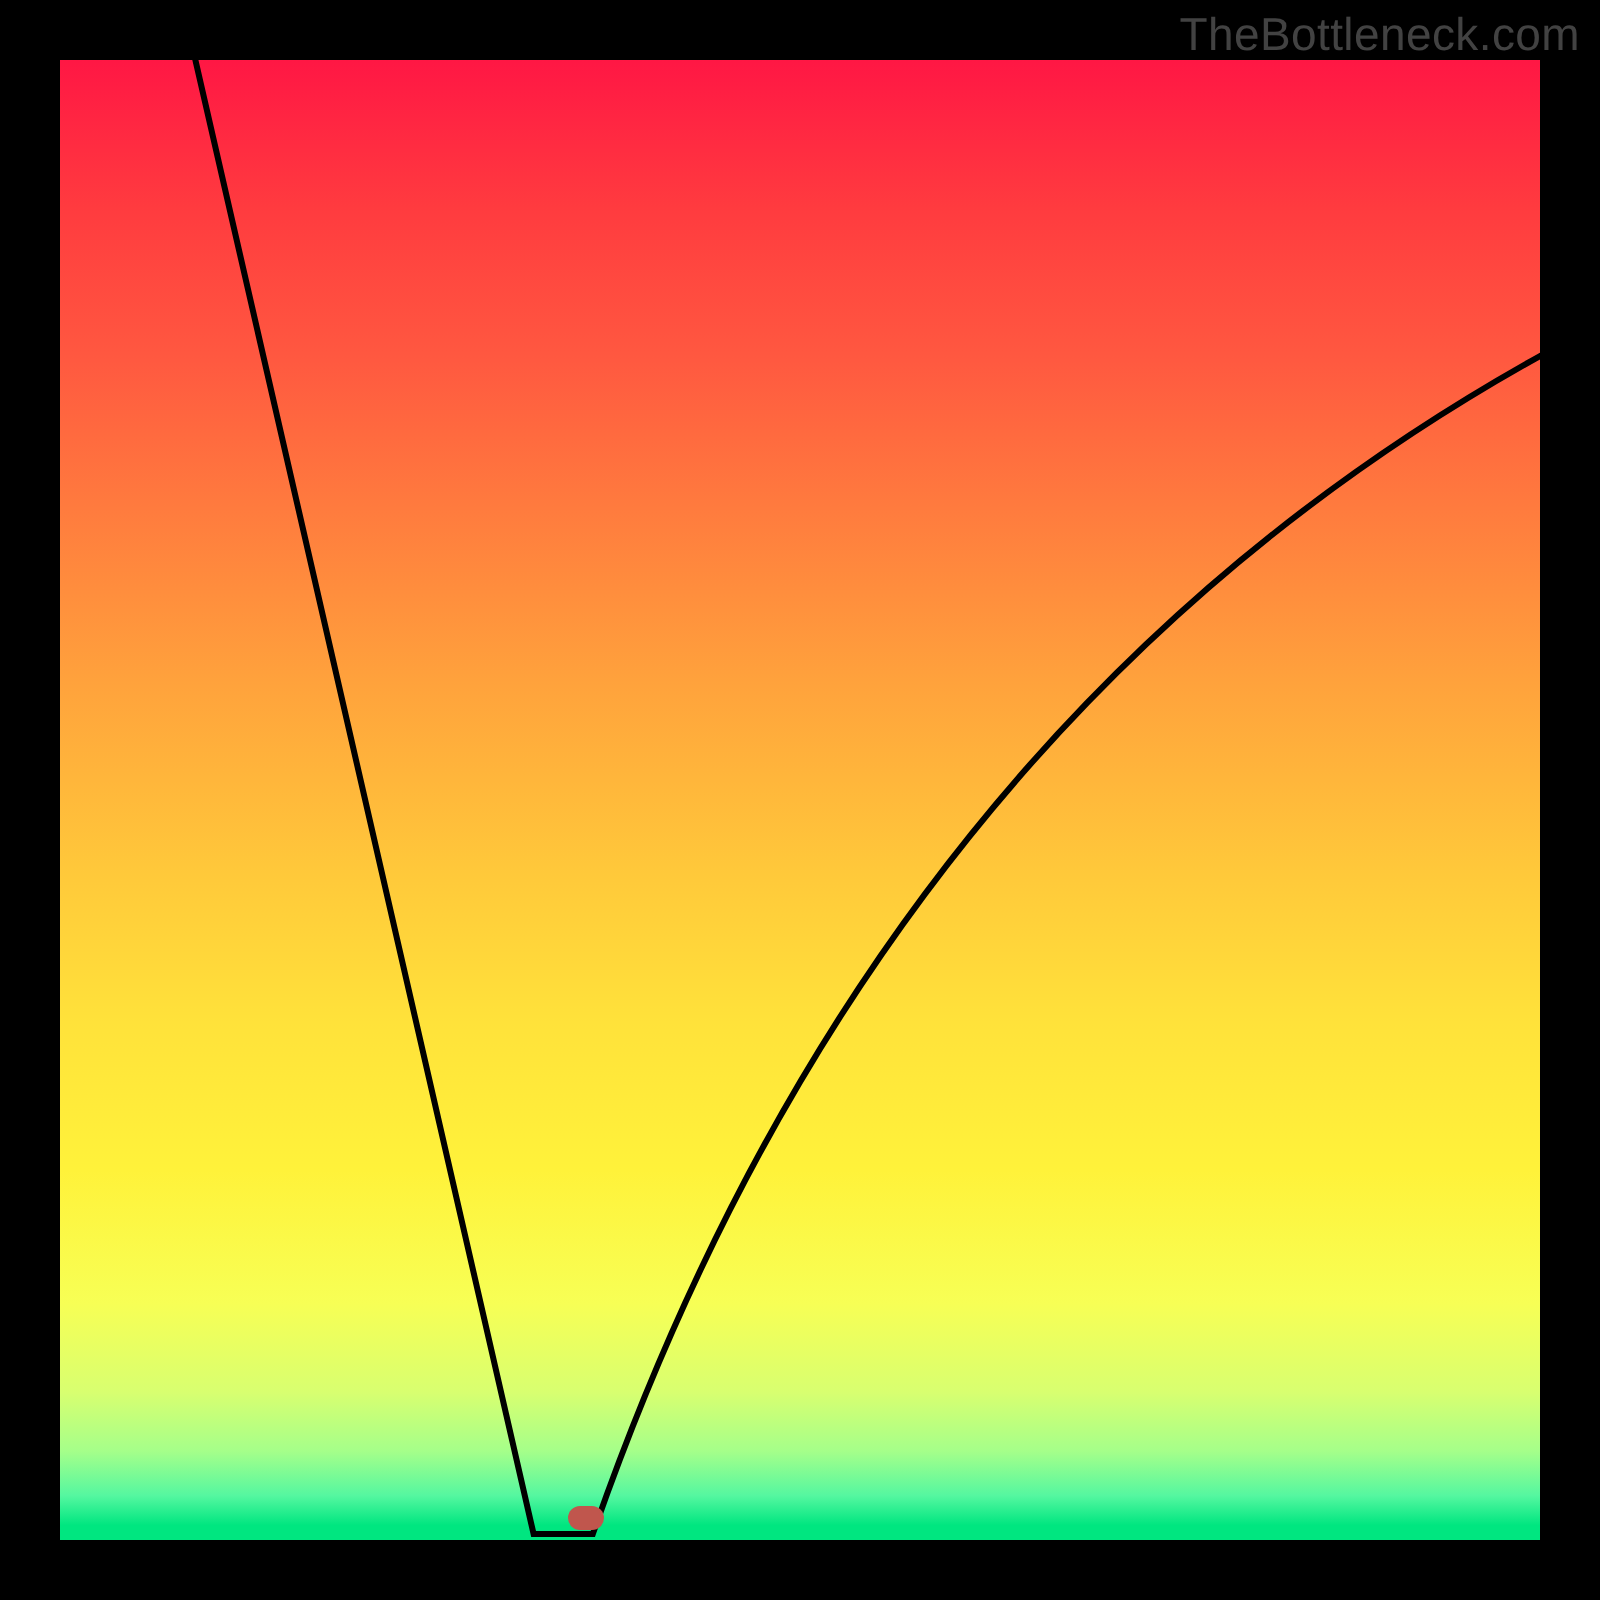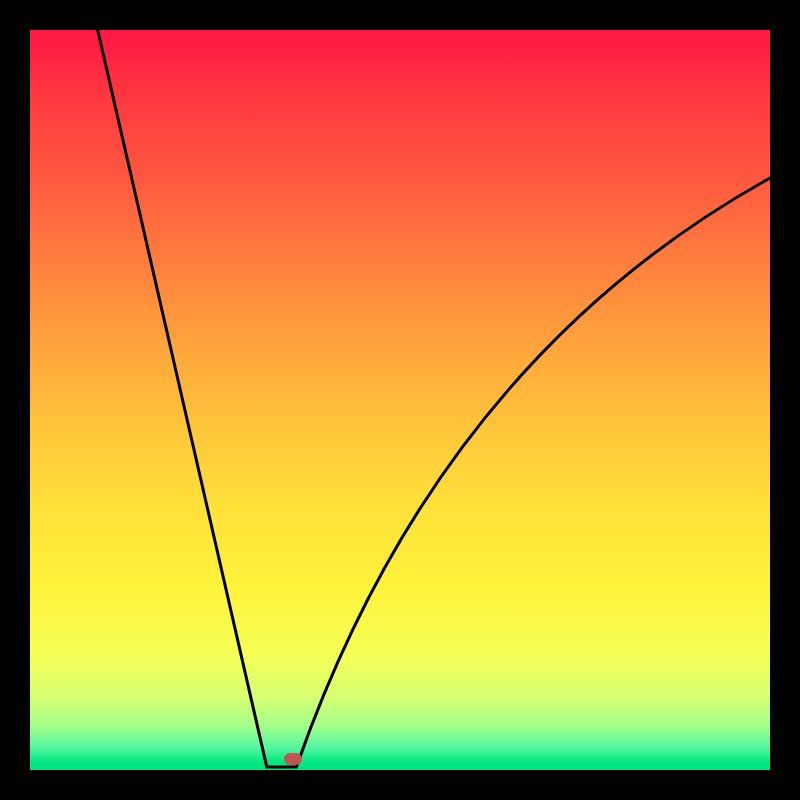--- a/index.html
+++ b/index.html
@@ -80,13 +80,14 @@
   <div class="plot">
     <div class="gradient"></div>
 
     <svg class="curve-svg" viewBox="0 0 740 740" preserveAspectRatio="none">
       <path id="curve-path" d="M 59.2 -37 Q 222 666 236.8 737 L 266.4 737 Q 407.00000000000006 332.99999999999994 740 148" fill="none" stroke="#000" stroke-width="3" stroke-linecap="round"></path>
     </svg>
 
     <div class="marker" id="marker" style="left: 262.7px; top: 728.9px;"></div>
   </div>
 
+  <div class="watermark">TheBottleneck.com</div>
 </div>
 
 </body></html>

